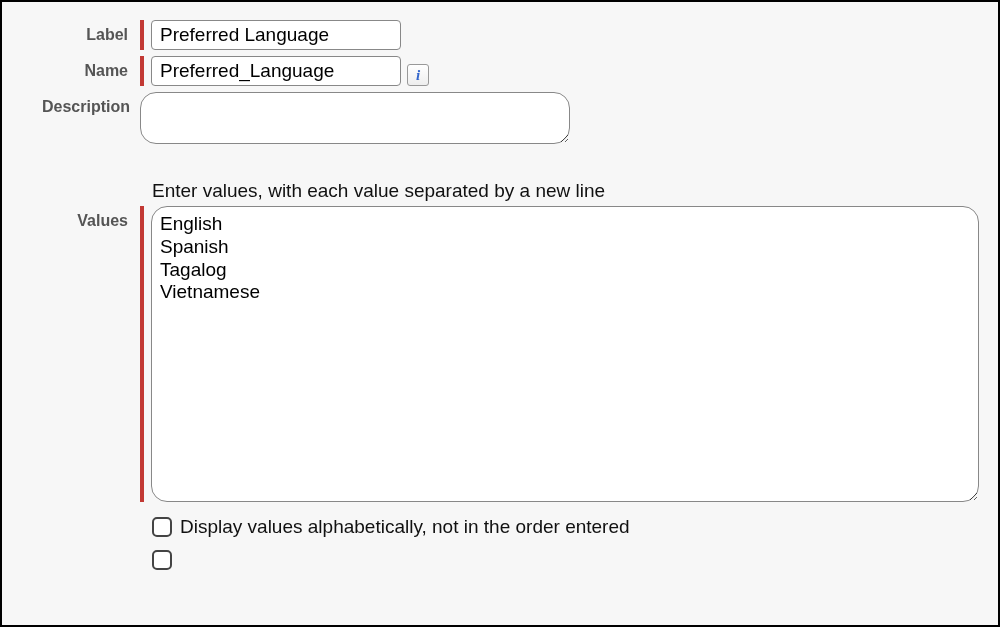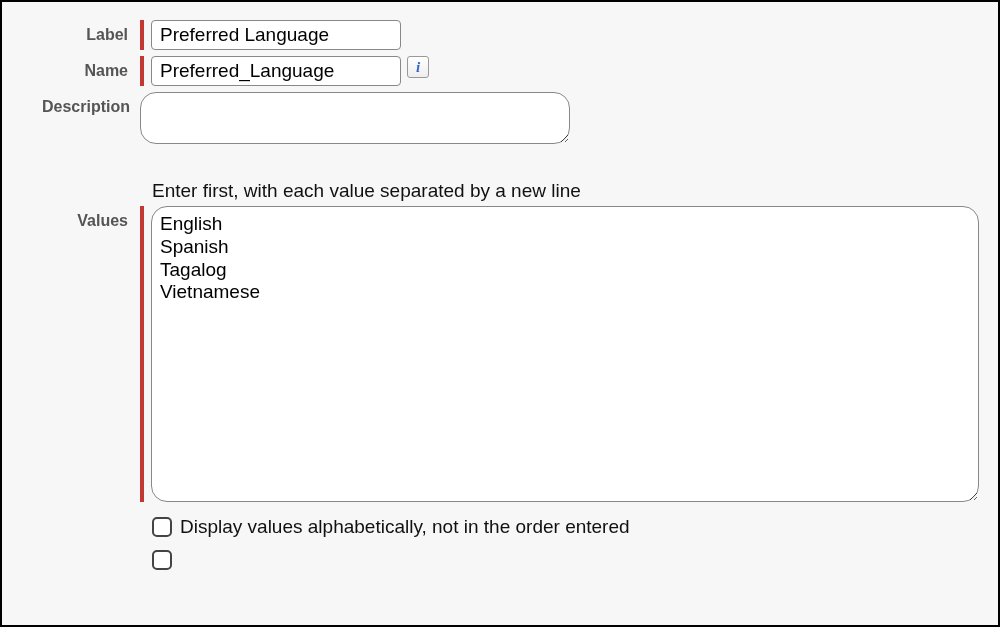--- a/index.html
+++ b/index.html
@@ -26,21 +26,21 @@
       width: 98px;
       text-align: right;
       padding-right: 12px;
       color: #555;
       font-size: 16px;
       font-weight: bold;
       padding-top: 6px;
     }
     .input-col {
       display: flex;
-      align-items: flex-start;
+      align-items: flex-end;
       gap: 6px;
     }
     .required-bar {
       width: 4px;
       background: #c23934;
       align-self: stretch;
       margin-right: 1px;
     }
     input[type="text"] {
       height: 30px;
@@ -141,21 +141,21 @@
   </div>
 
   <div class="form-row">
     <div class="label-col">Description</div>
     <div class="input-col">
       <textarea class="description-textarea" style=""></textarea>
     </div>
   </div>
 
   <div class="values-section">
-    <div class="helper-text">Enter first, with each value separated by a new line</div>
+    <div class="helper-text">Enter values, with each value separated by a new line</div>
     <div class="form-row">
       <div class="label-col">Values</div>
       <div class="input-col">
         <div class="required-bar"></div>
         <textarea class="values-textarea" id="values-ta" style="">English
 Spanish
 Tagalog
 Vietnamese</textarea>
       </div>
     </div>

